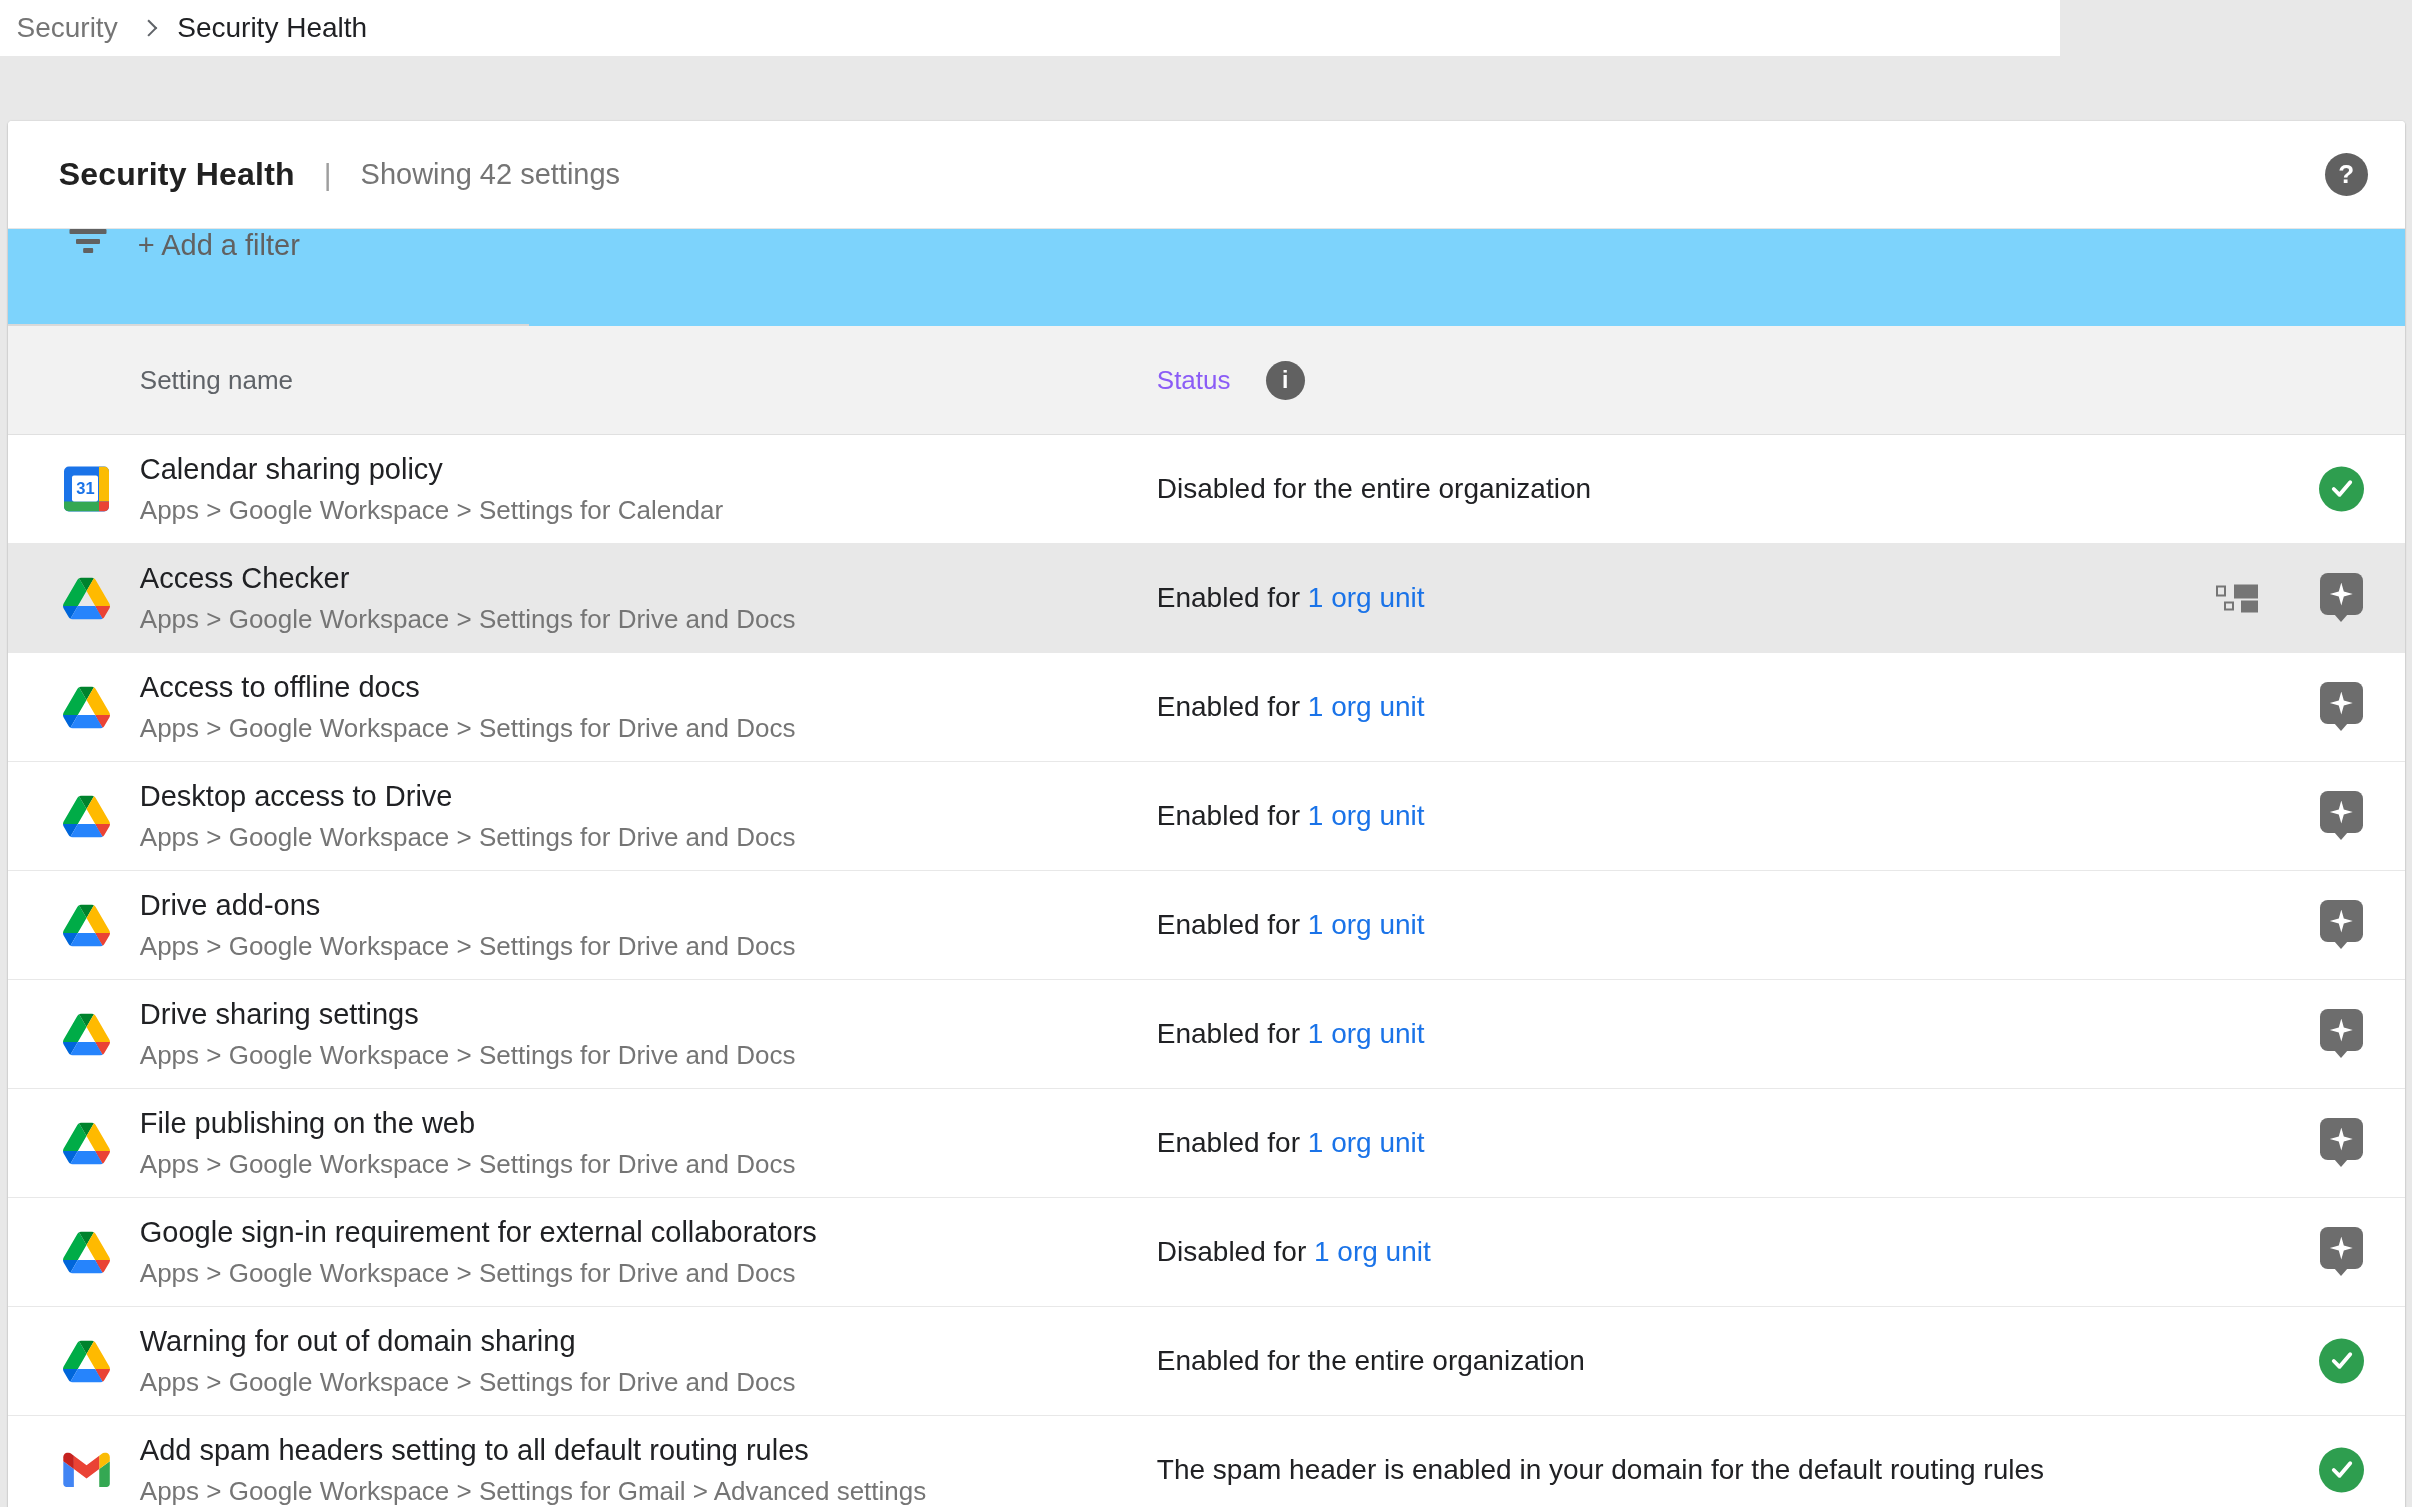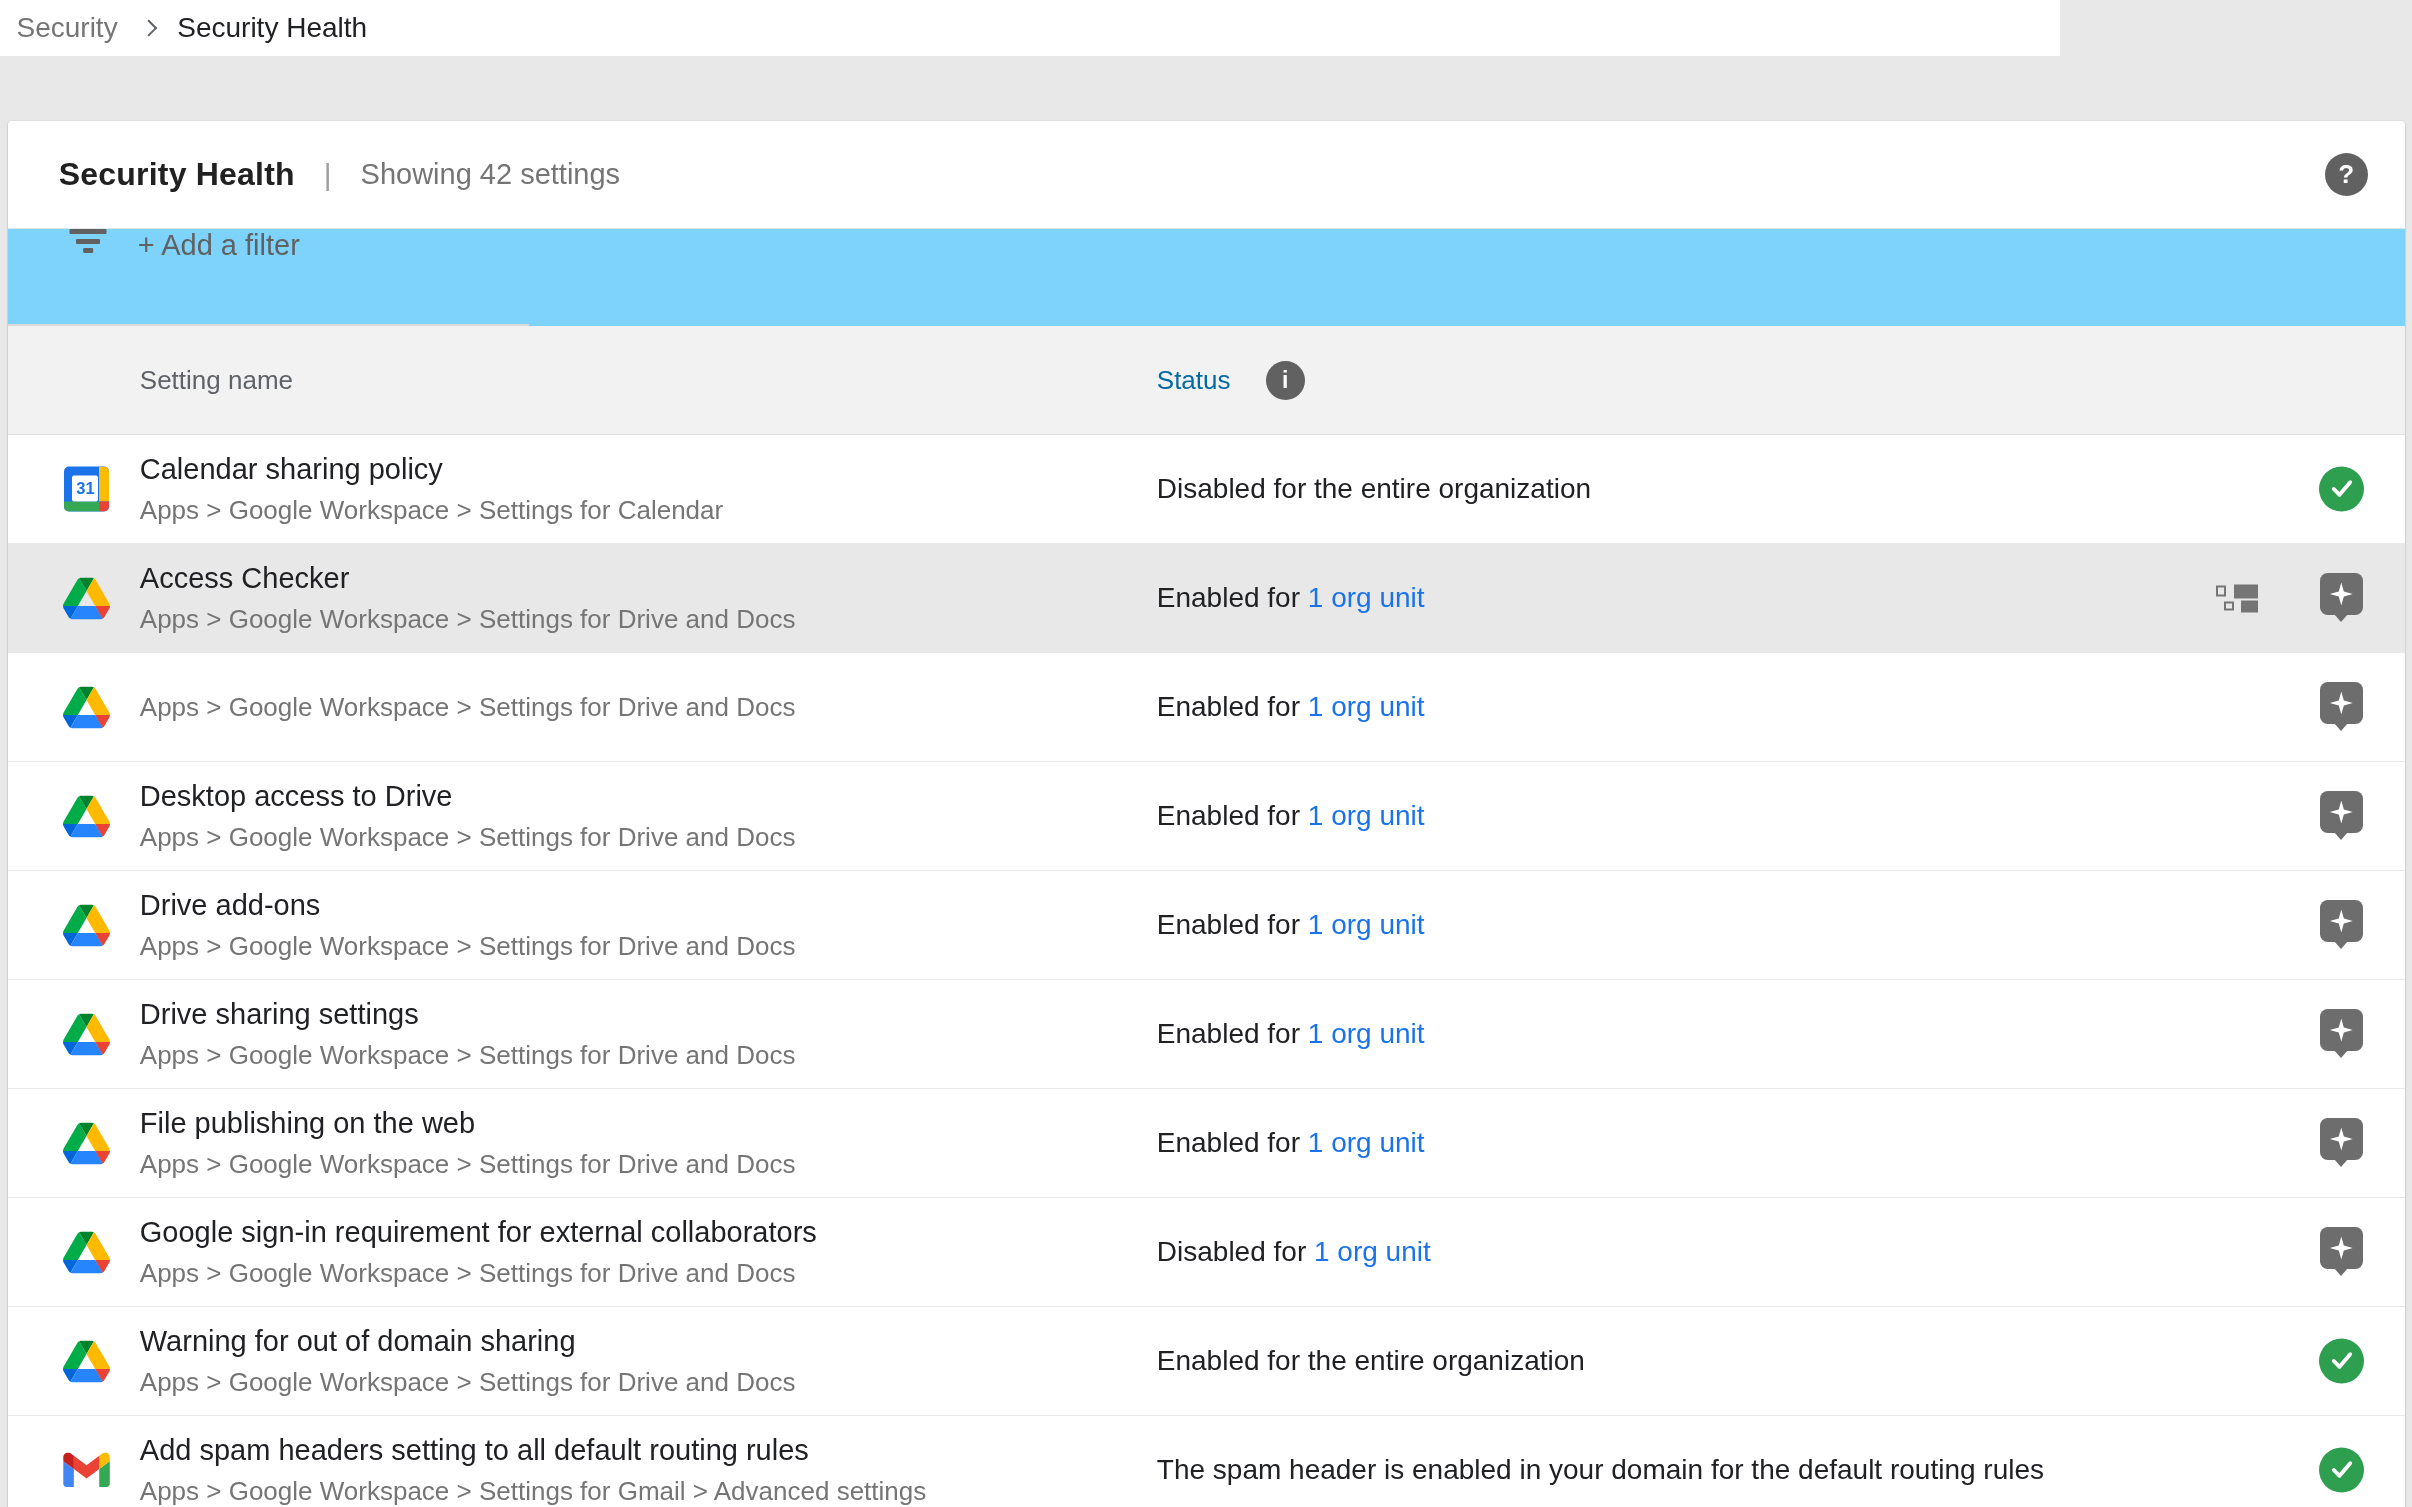--- a/index.html
+++ b/index.html
@@ -56,21 +56,21 @@
   .filter-icon .b2 { top:9.7px; width:24px; }
   .filter-icon .b3 { top:19.4px; width:9.7px; }
   .add-filter-label { font-size:29px; color:#616161; margin-left:31px; cursor:pointer; }
   .filter-underline { position:absolute; left:0; bottom:0; width:521px; height:1.9px; background:#d9d9d9; }
 
   
   .table-head {
     height:109px; background:#f2f2f2; border-bottom:1px solid #e0e0e0; position:relative;
   }
   .col-setting { position:absolute; left:132px; top:50%; transform:translateY(-50%); font-size:26px; color:#5f6368; }
-  .col-status  { position:absolute; left:1149px; top:50%; transform:translateY(-50%); font-size:26px; color:#0369a1; }
+  .col-status  { position:absolute; left:1149px; top:50%; transform:translateY(-50%); font-size:26px; color:#8b5cf6; }
   .info-btn {
     position:absolute; left:1258px; top:35px; width:39px; height:39px; border-radius:50%;
     background:#616161; color:#ffffff; display:flex; align-items:center; justify-content:center;
     font-size:23px; font-weight:700; font-style:normal; cursor:pointer;
   }
 
   
   .row { height:109px; position:relative; background:#ffffff; border-bottom:1px solid #e8e8e8; cursor:pointer; }
   .row.highlighted { background:#e8e8e8; }
   .app-icon-slot { position:absolute; left:55px; top:50%; transform:translateY(-50%); width:47px; height:47px; display:flex; align-items:center; justify-content:center; }
@@ -227,20 +227,21 @@
   <svg viewBox="0 0 87.3 78" width="47" height="42">
     <path d="m6.6 66.85 3.85 6.65c.8 1.4 1.95 2.5 3.3 3.3l13.75-23.8h-27.5c0 1.55.4 3.1 1.2 4.5z" fill="#0066da"></path>
     <path d="M43.65 25 29.9 1.2c-1.35.8-2.5 1.9-3.3 3.3l-25.4 44A9.06 9.06 0 0 0 0 53h27.5z" fill="#00ac47"></path>
     <path d="M73.55 76.8c1.35-.8 2.5-1.9 3.3-3.3l1.6-2.75L86.1 57.5c.8-1.4 1.2-2.95 1.2-4.5H59.798l5.852 11.5z" fill="#ea4335"></path>
     <path d="M43.65 25 57.4 1.2C56.05.4 54.5 0 52.9 0H34.4c-1.6 0-3.15.45-4.5 1.2z" fill="#00832d"></path>
     <path d="M59.8 53H27.5L13.75 76.8c1.35.8 2.9 1.2 4.5 1.2h50.8c1.6 0 3.15-.45 4.5-1.2z" fill="#2684fc"></path>
     <path d="m73.4 26.5-12.7-22c-.8-1.4-1.95-2.5-3.3-3.3L43.65 25l16.15 28h27.45c0-1.55-.4-3.1-1.2-4.5z" fill="#ffba00"></path>
   </svg>
 </div>
     <div class="row-text">
+      <div class="setting-name">Access to offline docs</div>
       <div class="setting-path">Apps &gt; Google Workspace &gt; Settings for Drive and Docs</div>
     </div>
     <div class="status-cell">
       <span>Enabled for </span>
       <a href="#">1 org unit</a>
     </div>
     <div class="tree-slot"></div>
     <div class="action-slot">
   <div class="assistant-badge">
     <div class="bubble">

